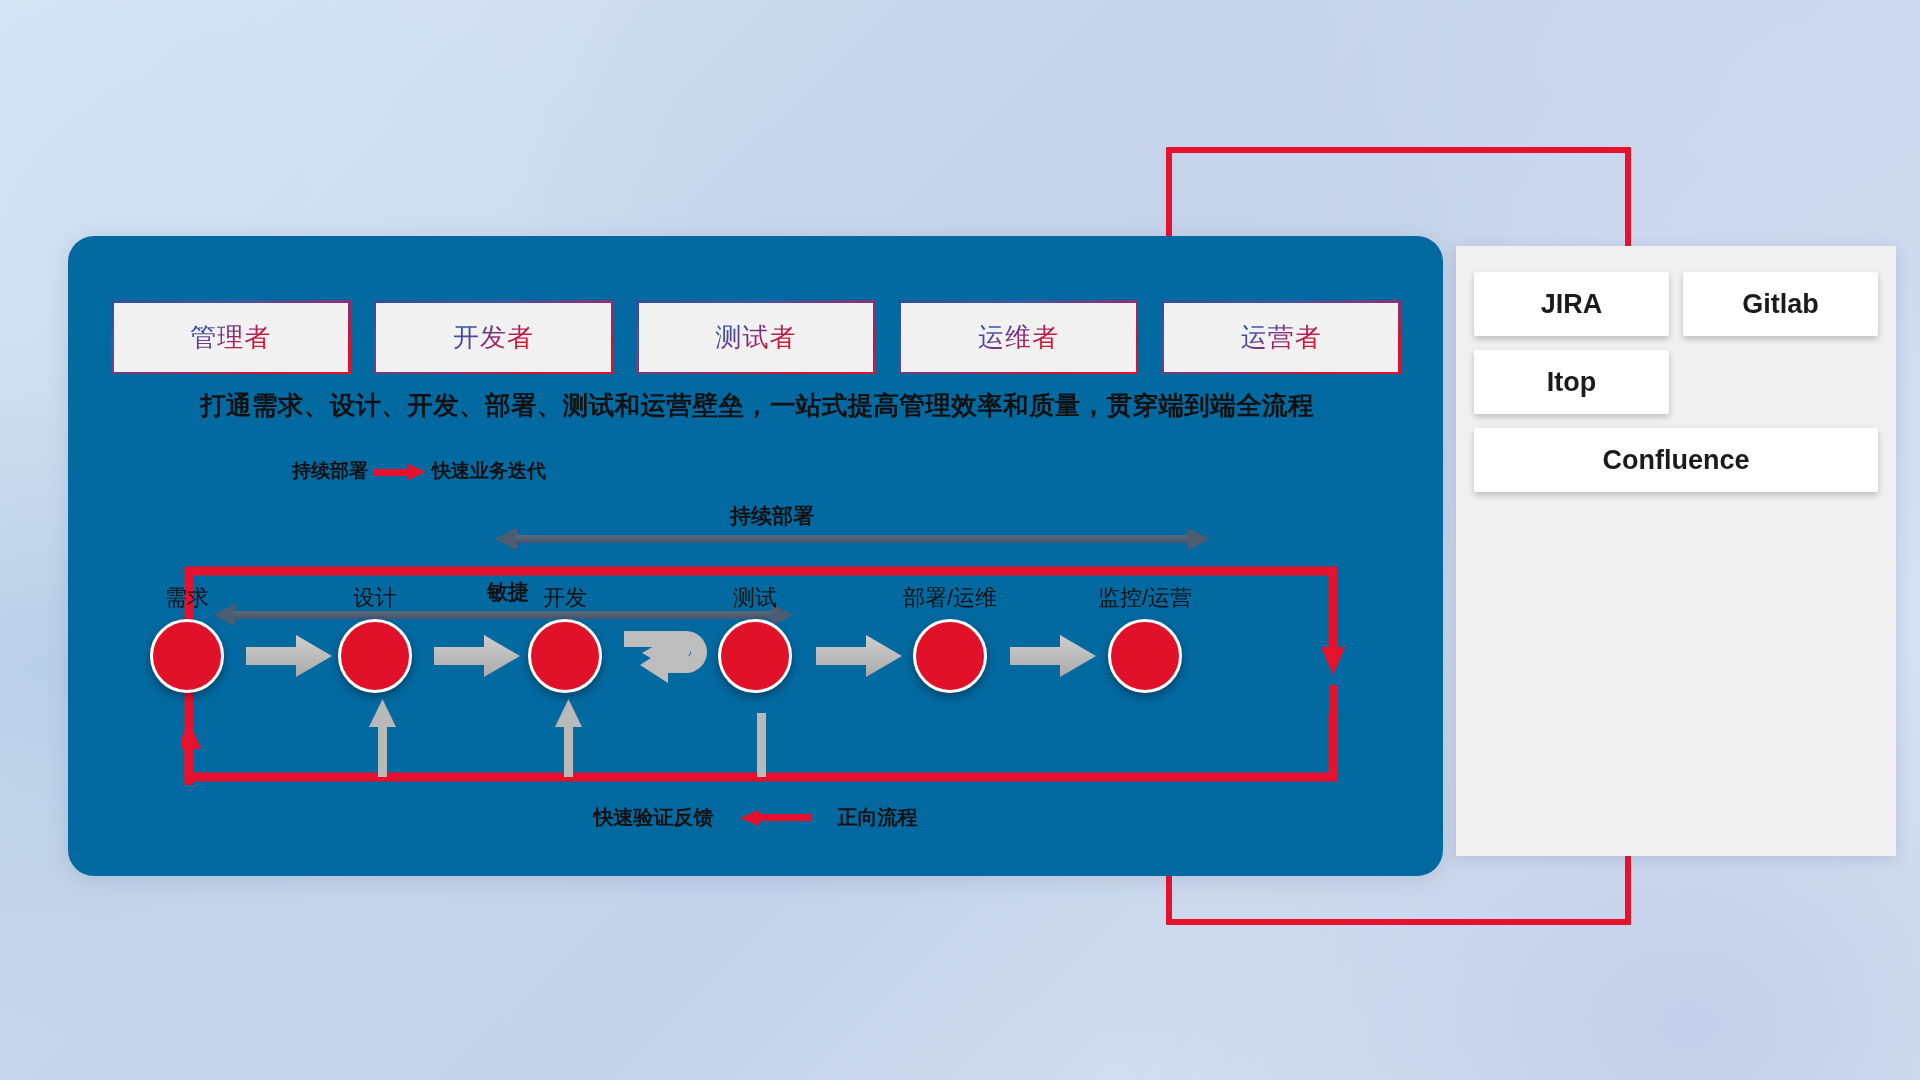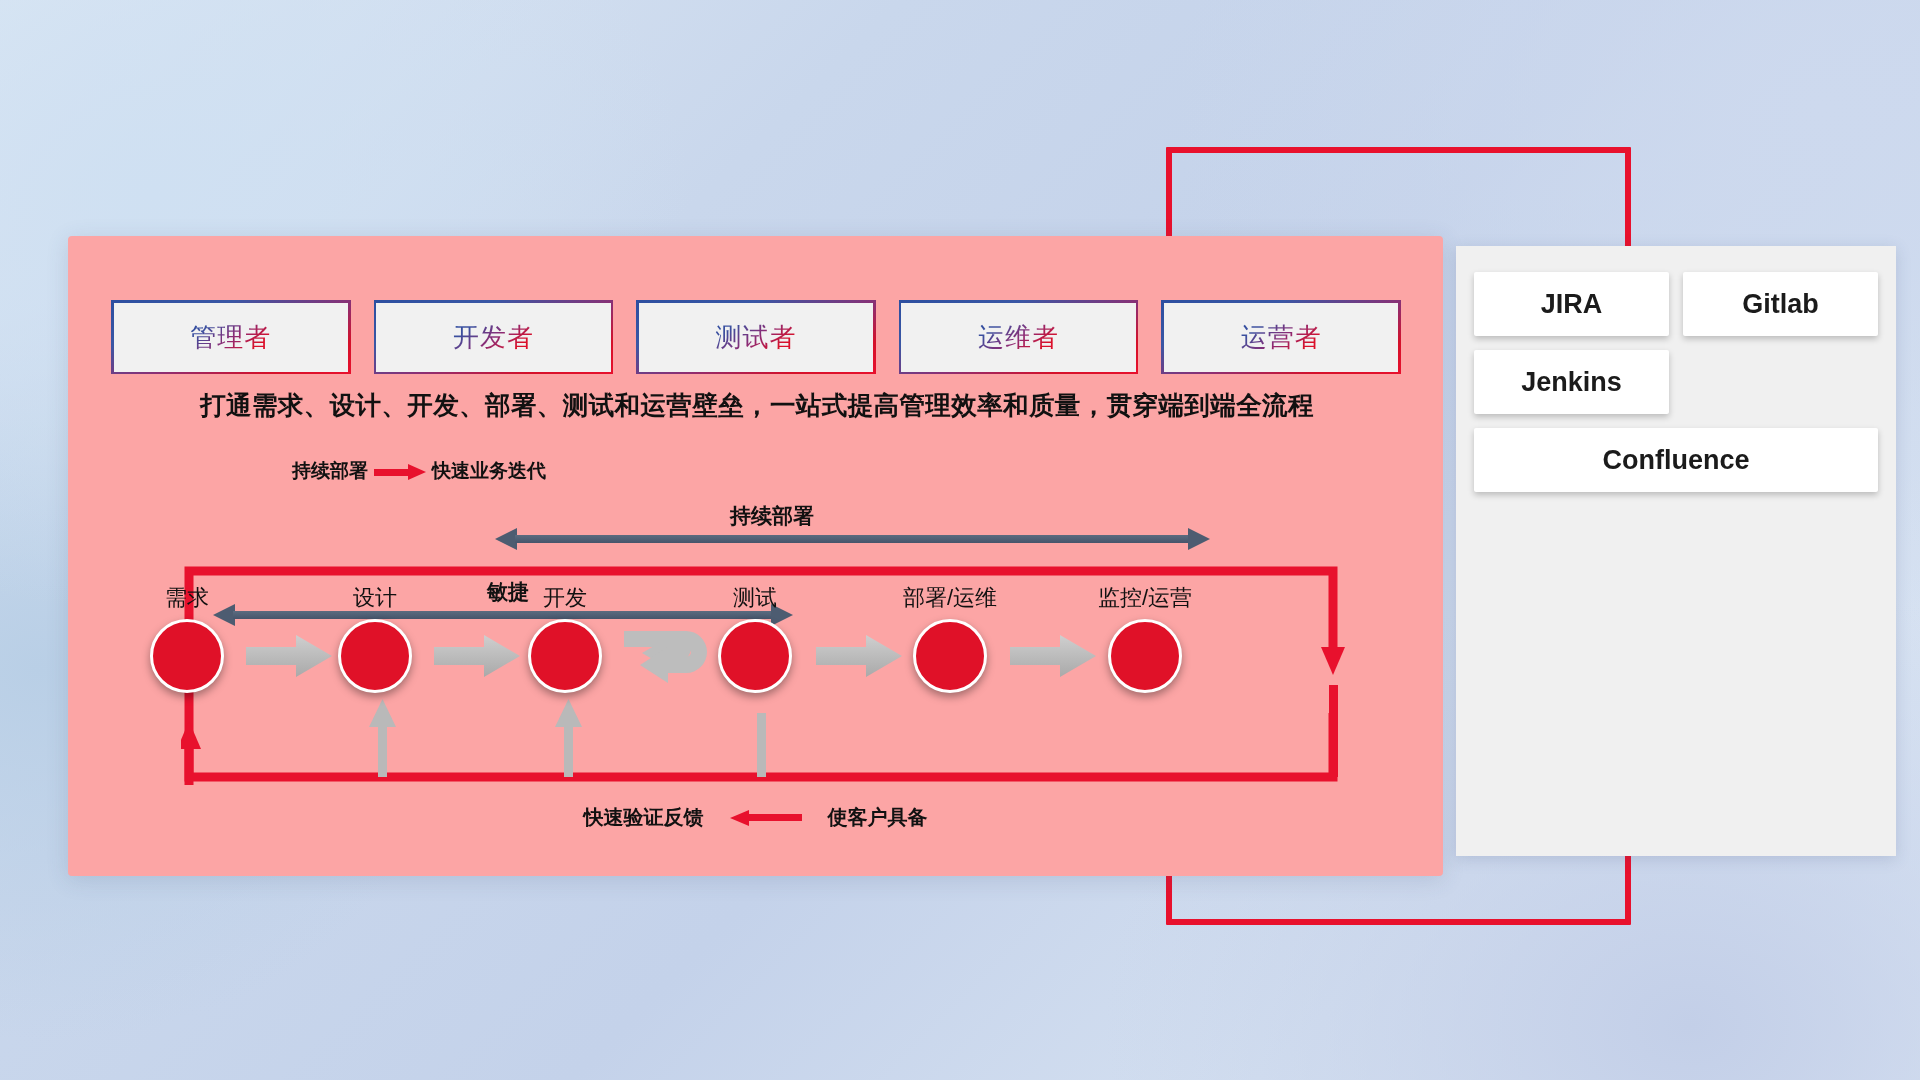--- a/index.html
+++ b/index.html
@@ -17,21 +17,21 @@
 
   
   .connector {
     position:absolute; left:1166px; top:147px; width:465px; height:778px;
     border:6px solid #e8112d; border-radius:1px; z-index:1;
   }
 
   
   .main-card {
     position:absolute; left:68px; top:236px; width:1375px; height:640px;
-    background:#fca5a5; border-radius:4px; z-index:3;
+    background:#0369a1; border-radius:26px; z-index:3;
     box-shadow:0 4px 22px rgba(60,80,120,.16);
   }
 
   
   .roles { position:absolute; left:43px; top:64px; width:1290px; height:74px;
            display:flex; gap:23px; }
   .role-box {
     flex:1; position:relative; display:flex; align-items:center; justify-content:center;
     background:#f1f1f1;
   }
@@ -256,25 +256,25 @@
 
     <div class="node" style="left:1040px;top:0;">
       <div class="nlabel">监控/运营</div>
       <div class="dot"></div>
     </div>
   </div>
 
   <div class="fb">
     <div class="lbl">快速验证反馈</div>
     <div class="ar-red-l"></div>
-    <div class="lbl">使客户具备</div>
+    <div class="lbl">正向流程</div>
   </div>
 
 </div>
 
 <div class="side-panel">
   <div class="tools">
     <div class="tool half">JIRA</div>
     <div class="tool half">Gitlab</div>
-    <div class="tool half">Jenkins</div>
+    <div class="tool half">Itop</div>
     <div class="tool full">Confluence</div>
   </div>
 </div>
 
 </body></html>

